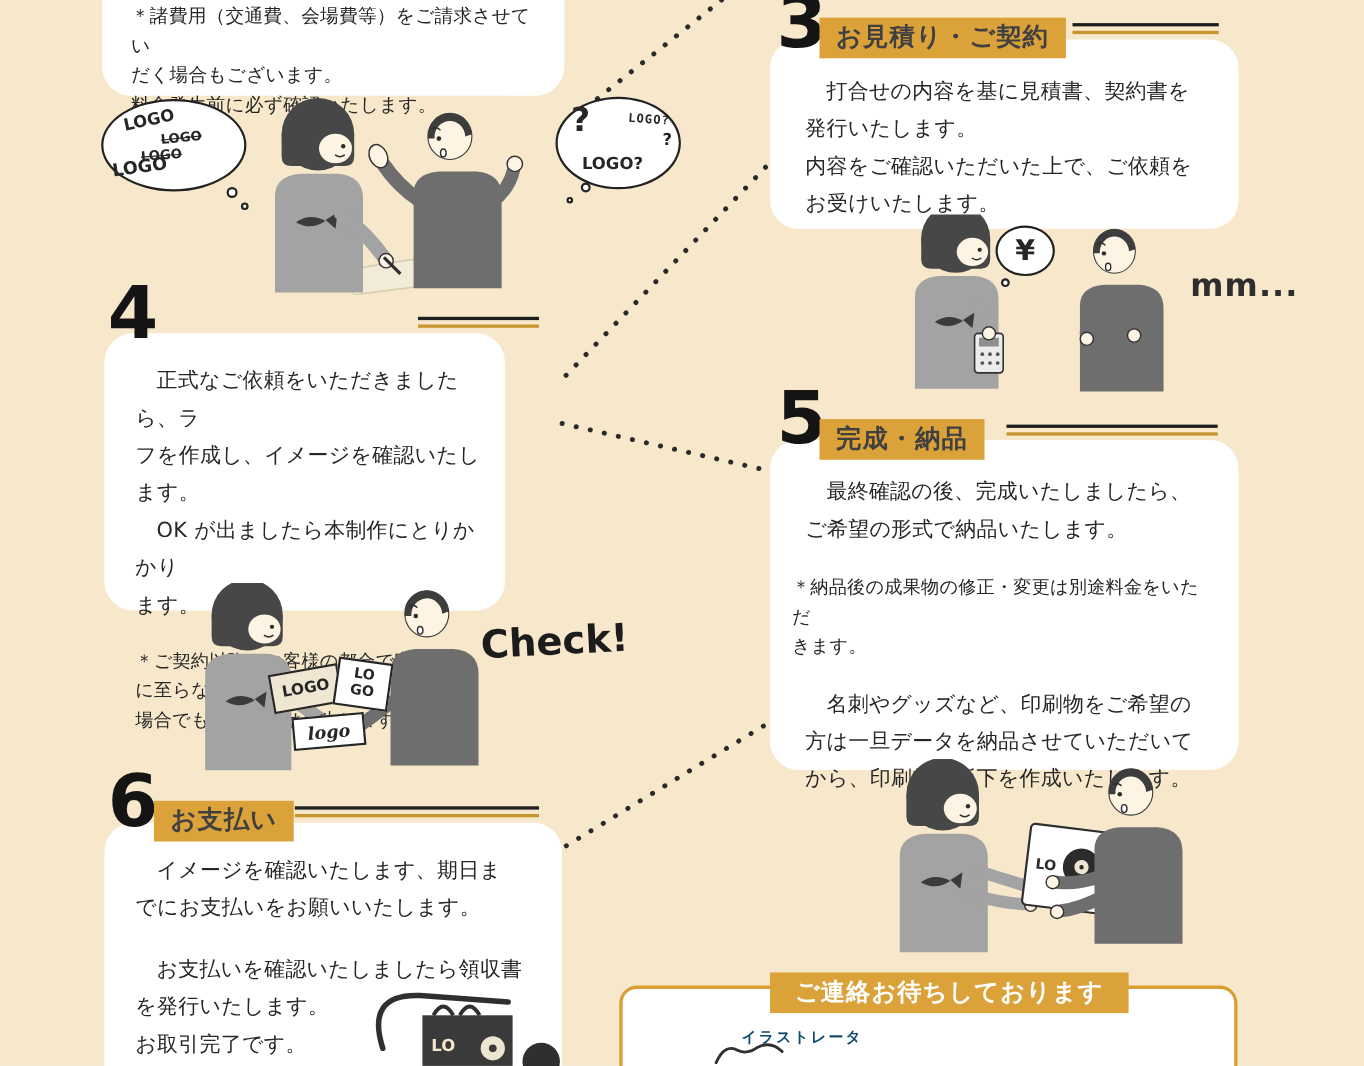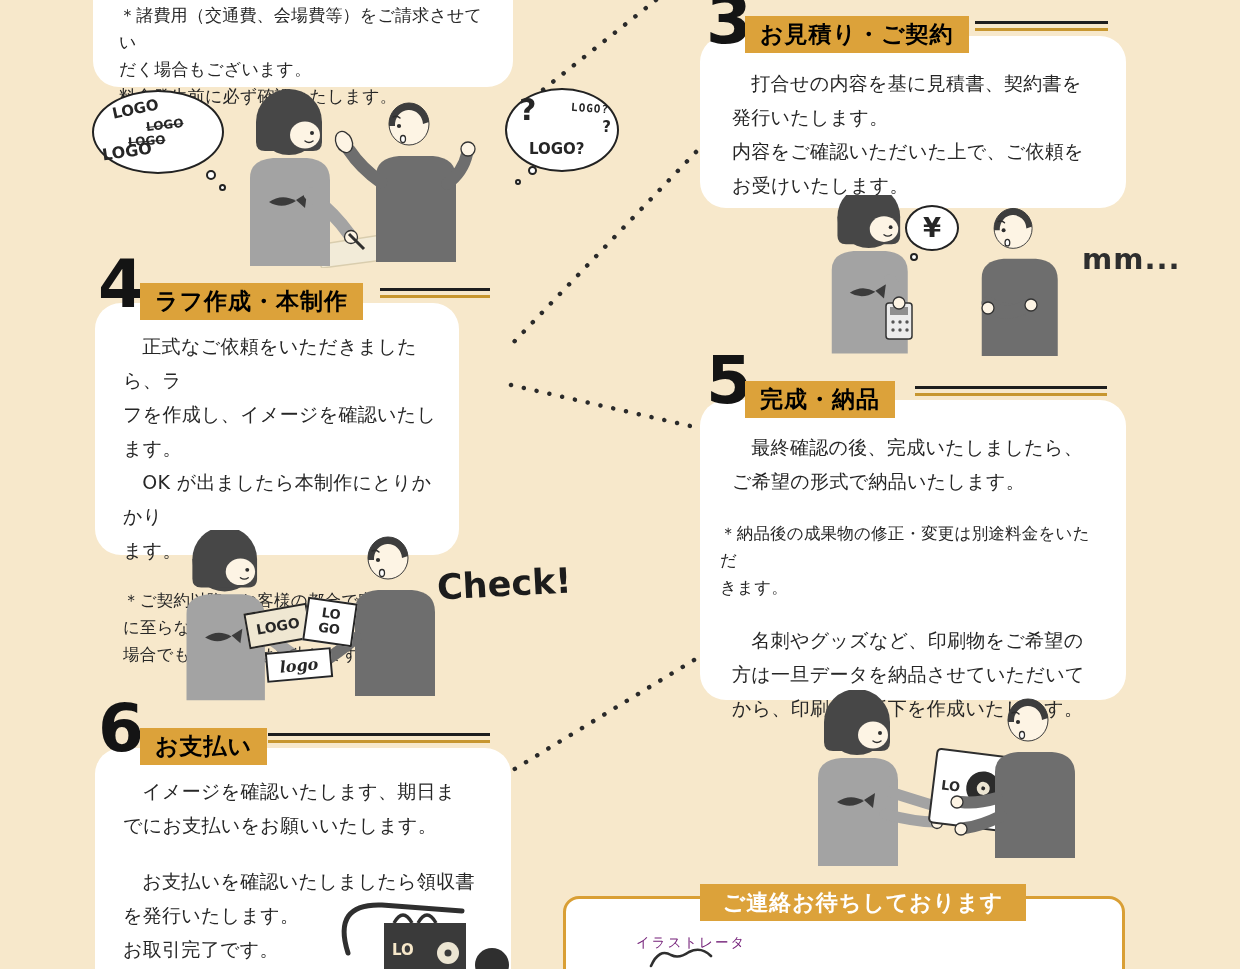--- a/index.html
+++ b/index.html
@@ -2,36 +2,36 @@
 <html><head>
 <meta charset="utf-8">
 <style>
   * { margin:0; padding:0; box-sizing:border-box; }
   html,body { background:#fff; }
   body { font-family:"DejaVu Sans","Liberation Sans",sans-serif; }
   .canvas { position:relative; width:1240px; height:969px; background:#f7e8cb; overflow:hidden; color:#262626; }
   .dots-overlay { position:absolute; left:0; top:0; z-index:1; pointer-events:none; }
   .white-box { position:absolute; background:#ffffff; border-radius:26px; z-index:2; }
   .step-number { position:absolute; font-size:66px; font-weight:800; color:#141414; line-height:1; z-index:3; }
-  .title-bar { position:absolute; background:#dca23a; color:#000000; font-size:23px; font-weight:700;
+  .title-bar { position:absolute; background:#dca23a; color:#404040; font-size:23px; font-weight:700;
                height:37px; line-height:37px; padding:0 15px; letter-spacing:1px; white-space:nowrap; z-index:3; }
   .title-bar.light { color:#ffffff; text-align:center; }
   .title-rule { position:absolute; height:10px; border-top:3.5px solid #1e1e1e; border-bottom:3.5px solid #c7962f; z-index:3; }
   .body-text { white-space:pre-line; font-size:19px; line-height:34px; letter-spacing:.3px; color:#262626; }
   .note-text { white-space:pre-line; font-size:16.5px; line-height:27px; letter-spacing:.2px; color:#262626; }
   .box-inner { position:relative; z-index:2; }
   .bubble { position:absolute; background:#fff; border:2.5px solid #222; border-radius:50%; z-index:4; }
   .bubble-dot { position:absolute; background:#fff; border:2px solid #222; border-radius:50%; z-index:4; }
   .bubble span { position:absolute; display:block; }
   .ill { position:absolute; z-index:2; }
   .card { position:absolute; border:2px solid #262626; background:#fff; display:flex; align-items:center; justify-content:center;
           font-weight:800; z-index:4; color:#262626; }
   .big-word { position:absolute; font-weight:800; color:#2e2e2e; z-index:4; }
   .contact-box { position:absolute; background:#fff; border:3px solid #d99f35; border-radius:16px; z-index:2; }
-  .contact-label { position:absolute; font-size:13.5px; font-weight:400; letter-spacing:2px; color:#701a75; z-index:3; }
+  .contact-label { position:absolute; font-size:13.5px; font-weight:700; letter-spacing:2px; color:#0c4a6e; z-index:3;margin-left:38px; }
 </style>
 </head>
 <body>
 
 <div class="canvas">
 
   <svg width="0" height="0" style="position:absolute" aria-hidden="true">
     <defs>
       <g id="woman-base">
         <path d="M25 102 Q25 84 48 82 L82 82 Q105 84 105 104 L105 190 L25 190 Z" fill="#a3a3a3"></path>
@@ -131,21 +131,20 @@
     <circle cx="241" cy="110" r="6" fill="#fdf4e4" stroke="#333" stroke-width="1.3"></circle>
   </svg>
 
   <div class="bubble" style="left:905px;top:205px;width:54px;height:46px;display:flex;align-items:center;justify-content:center;">
     <span style="position:static;font-size:26px;font-weight:800;">¥</span>
   </div>
   <div class="bubble-dot" style="left:910px;top:253px;width:8px;height:8px;"></div>
   <div class="big-word" style="left:1082px;top:242px;font-size:29px;letter-spacing:1px;">mm...</div>
 
   <div class="step-number" style="left:98px;top:252px;">4</div>
-  <div class="title-bar" style="left:140px;top:283px;">ラフ作成・本制作</div>
   <div class="title-rule" style="left:380px;top:288px;width:110px;"></div>
   <div class="white-box" style="left:95px;top:303px;width:364px;height:252px;">
     <div class="box-inner body-text" style="padding:26px 20px 0 28px;">　正式なご依頼をいただきましたら、ラ
 フを作成し、イメージを確認いたします。
 　OK が出ましたら本制作にとりかかり
 ます。</div>
     <div class="box-inner note-text" style="padding:20px 20px 0 28px;">＊ご契約以降、お客様の都合で完成納品に至らない
 場合でも制作料金は発生します。</div>
   </div>
 

